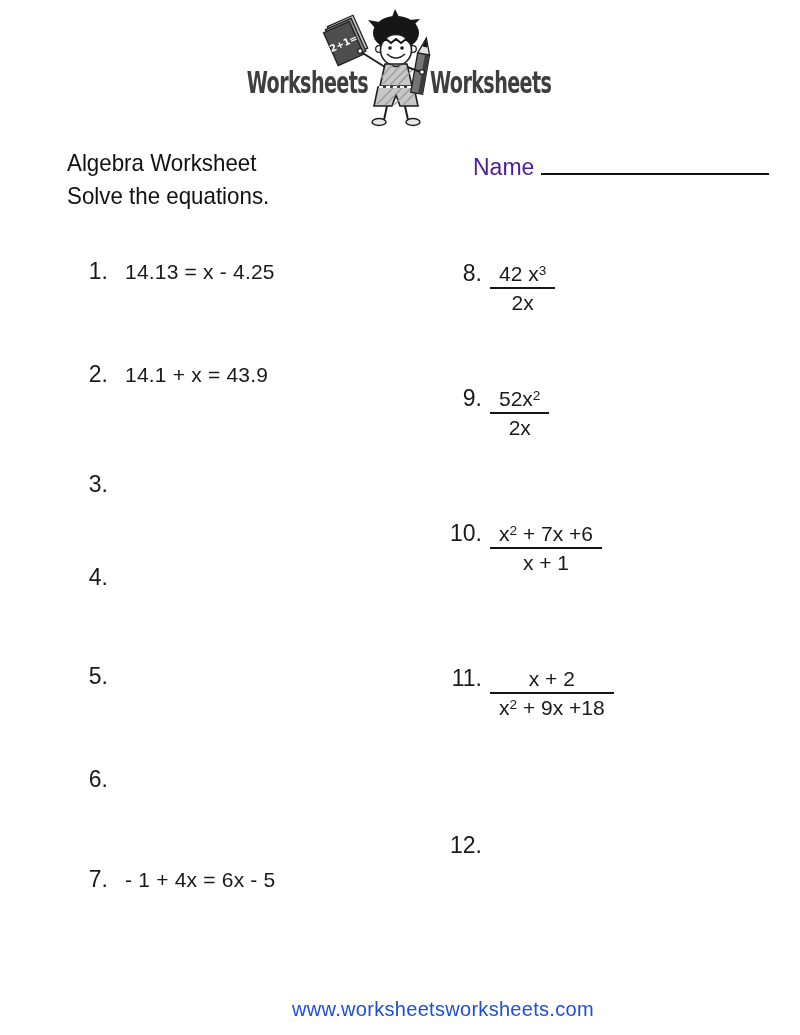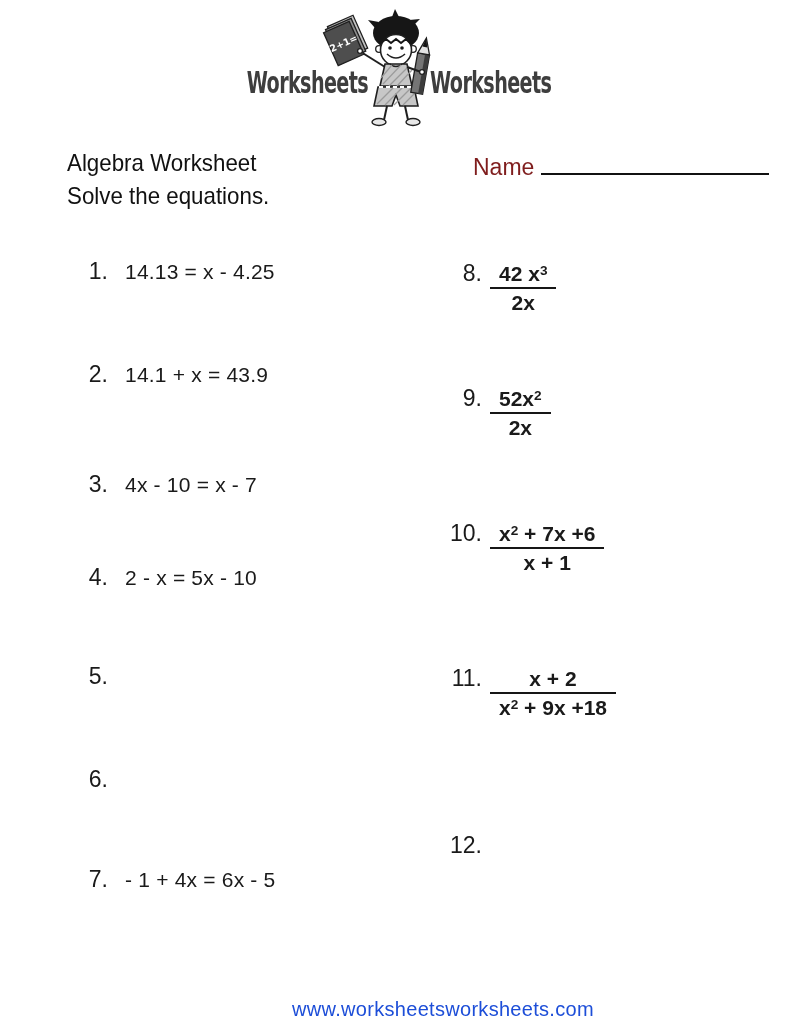--- a/index.html
+++ b/index.html
@@ -37,21 +37,21 @@
     line-height: 33px;
     color: #111111;
     transform: scaleX(0.93);
     transform-origin: 0 0;
     white-space: nowrap;
   }
   .name-block {
     position: absolute;
     left: 473px; top: 150px;
     font-size: 23px;
-    color: #7f1d1d;
+    color: #4c1d95;
     white-space: nowrap;
   }
   .name-line {
     display: inline-block;
     width: 228px;
     height: 23px;
     margin-left: 7px;
     border-bottom: 2px solid #111111;
   }
 
@@ -80,21 +80,20 @@
     line-height: 27px;
     letter-spacing: 0.2px;
   }
 
   .frac {
     display: inline-flex;
     flex-direction: column;
     align-items: center;
     margin-left: 8px;
     font-size: 21px;
-    font-weight: bold;
   }
   .frac-num, .frac-den {
     padding: 0 9px;
     line-height: 27px;
     white-space: nowrap;
   }
   .frac-bar {
     align-self: stretch;
     height: 2px;
     background: #161616;
@@ -191,25 +190,23 @@
   <div class="lrow" style="top:258px">
     <div class="pnum">1.</div>
     <div class="peq">14.13 = x - 4.25</div>
   </div>
   <div class="lrow" style="top:361px">
     <div class="pnum">2.</div>
     <div class="peq">14.1 + x = 43.9</div>
   </div>
   <div class="lrow" style="top:471px">
     <div class="pnum">3.</div>
-    <div class="peq">4x - 10 = x - 7</div>
   </div>
   <div class="lrow" style="top:564px">
     <div class="pnum">4.</div>
-    <div class="peq">2 - x = 5x - 10</div>
   </div>
   <div class="lrow" style="top:663px">
     <div class="pnum">5.</div>
   </div>
   <div class="lrow" style="top:766px">
     <div class="pnum">6.</div>
   </div>
   <div class="lrow" style="top:866px">
     <div class="pnum">7.</div>
     <div class="peq">- 1 + 4x = 6x - 5</div>

